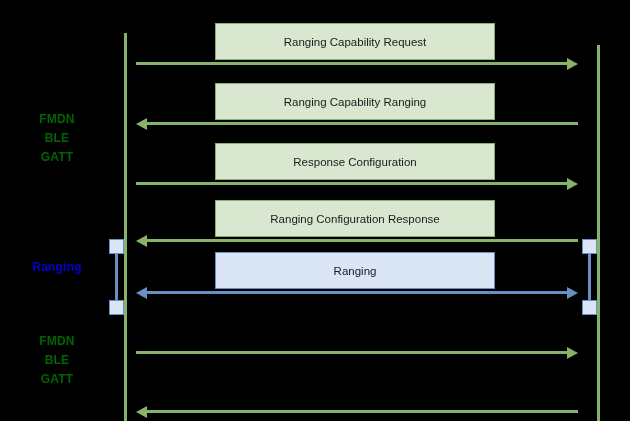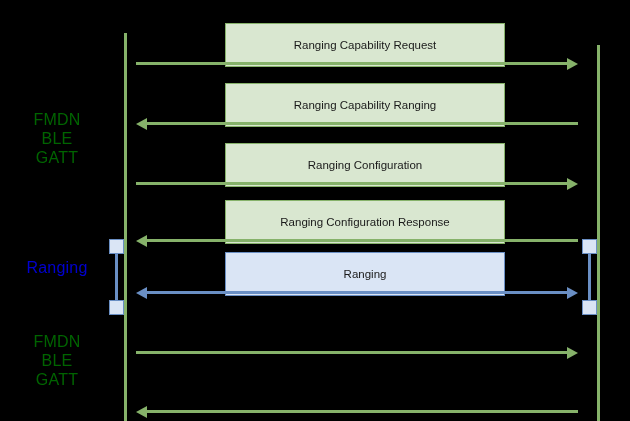--- a/index.html
+++ b/index.html
@@ -19,34 +19,34 @@
     overflow: hidden;
   }
   .lifeline {
     position: absolute;
     width: 3px;
     background: #86b26a;
   }
   .phase-label {
     position: absolute;
     text-align: center;
-    font-size: 16px;
+    font-size: 12px;
     line-height: 19px;
-    font-weight: normal;
+    font-weight: bold;
     white-space: pre-line;
     letter-spacing: 0.2px;
   }
   .phase-label.green { color: #006400; }
   .phase-label.blue  { color: #0000d0; }
 
   .msg-box {
     position: absolute;
-    left: 225px;
+    left: 215px;
     width: 280px;
-    height: 44px;
+    height: 37px;
     box-sizing: border-box;
     display: flex;
     align-items: center;
     justify-content: center;
     font-size: 11.5px;
     color: #1a1a1a;
     text-align: center;
   }
   .msg-box.green {
     background: #d9e7d0;
@@ -102,21 +102,21 @@
     <div class="phase-label blue" style="left: 22px; top: 258px; width: 70px;">Ranging</div>
     <div class="phase-label green" style="left: 22px; top: 332px; width: 70px;">FMDN
 BLE
 GATT</div>
     <div class="msg-box green" style="top: 23px;">Ranging Capability Request</div>
     <div class="arrow-line green" style="left: 136px; top: 62px; width: 431px;"></div>
     <div class="arrow-head right green" style="left: 567px; top: 58px;"></div>
     <div class="msg-box green" style="top: 83px;">Ranging Capability Ranging</div>
     <div class="arrow-line green" style="left: 147px; top: 122px; width: 431px;"></div>
     <div class="arrow-head left green" style="left: 136px; top: 118px;"></div>
-    <div class="msg-box green" style="top: 143px;">Ranging Configuration</div>
+    <div class="msg-box green" style="top: 143px;">Response Configuration</div>
     <div class="arrow-line green" style="left: 136px; top: 182px; width: 431px;"></div>
     <div class="arrow-head right green" style="left: 567px; top: 178px;"></div>
     <div class="msg-box green" style="top: 200px;">Ranging Configuration Response</div>
     <div class="arrow-line green" style="left: 147px; top: 239px; width: 431px;"></div>
     <div class="arrow-head left green" style="left: 136px; top: 235px;"></div>
     <div class="msg-box blue" style="top: 252px;">Ranging</div>
     <div class="arrow-line blue" style="left: 147px; top: 291px; width: 420px;"></div>
     <div class="arrow-head left blue" style="left: 136px; top: 287px;"></div>
     <div class="arrow-head right blue" style="left: 567px; top: 287px;"></div>
     <div class="arrow-line green" style="left: 136px; top: 351px; width: 431px;"></div>

